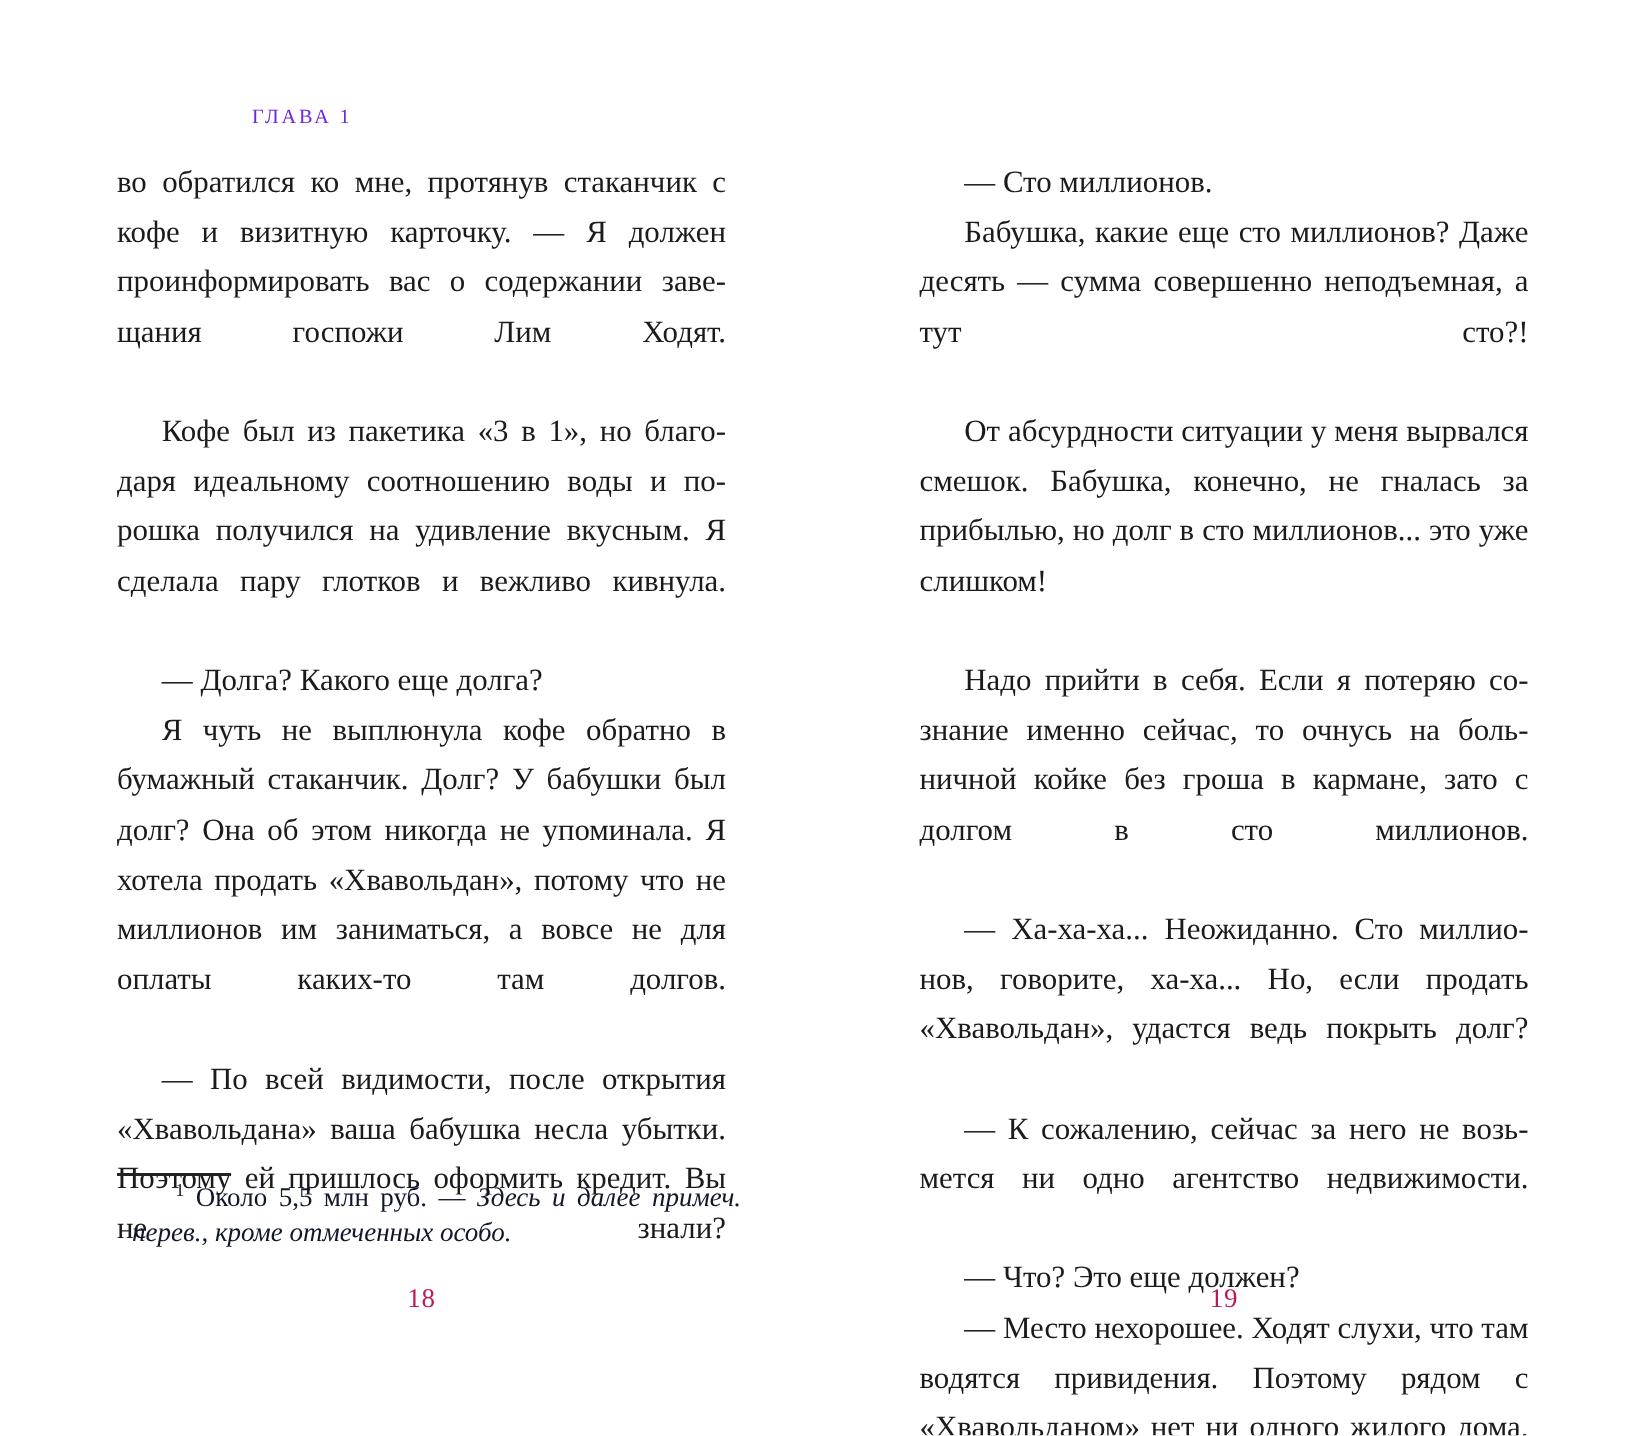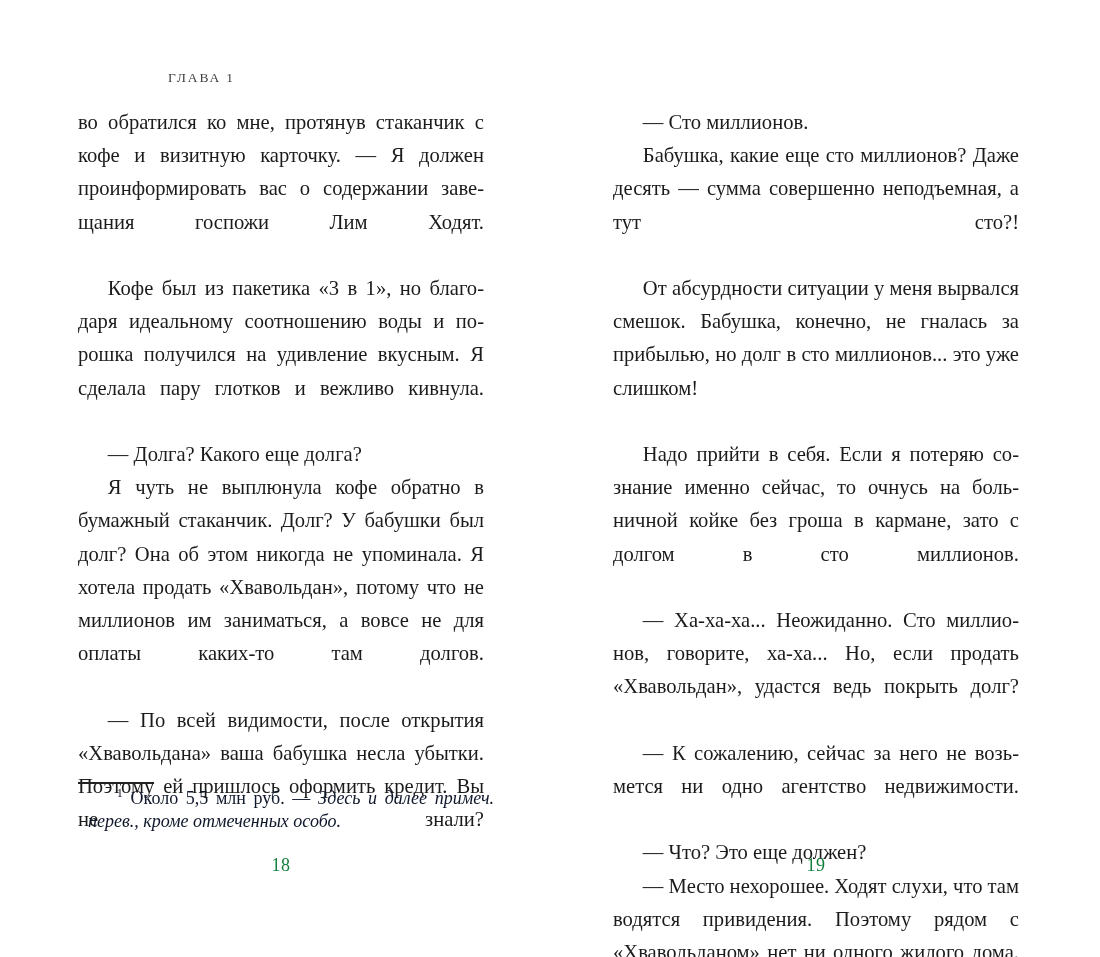--- a/index.html
+++ b/index.html
@@ -25,21 +25,21 @@
   }
   .page-left  { left: 78px;  width: 406px; }
   .page-right { left: 613px; width: 406px; }
 
   
   .runhead {
     position: absolute;
     top: 70px;
     font-size: 13.5px;
     letter-spacing: 1.9px;
-    color: #404040;
+    color: #6d28d9;
     white-space: nowrap;
     text-transform: uppercase;
   }
   .runhead-left  { left: 168px; }
   .runhead-right { left: 658px; }
 
   
   .textblock {
     position: absolute;
     top: 106px;
@@ -100,21 +100,21 @@
     line-height: 0;
   }
 
   
   .folio {
     position: absolute;
     top: 855px;
     width: 406px;
     text-align: center;
     font-size: 18px;
-    color: #15803d;
+    color: #be185d;
     letter-spacing: 0.5px;
   }
 </style>
 </head>
 <body>
 
 <div class="spread">
 
   <div class="runhead runhead-left">Глава 1</div>
 

